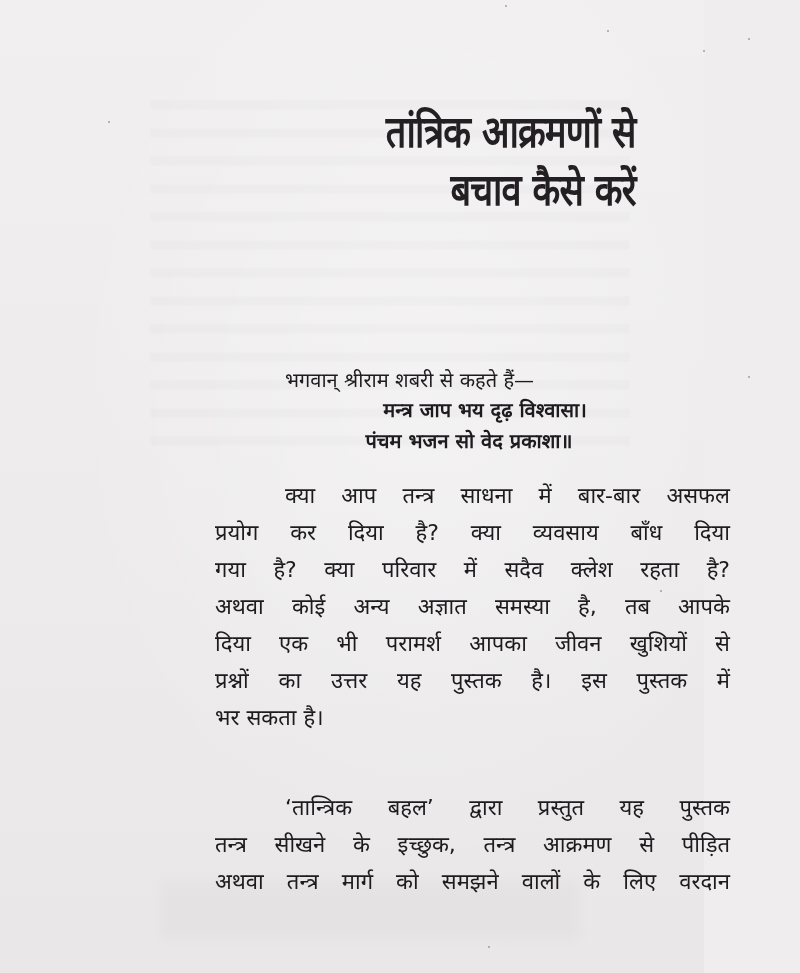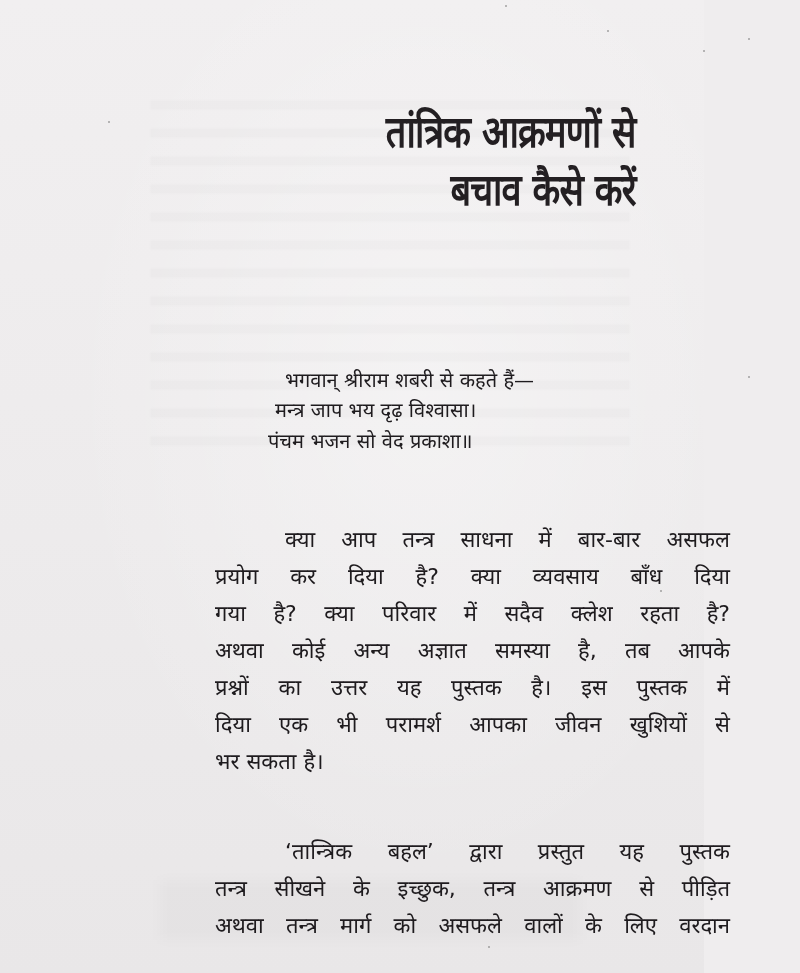--- a/index.html
+++ b/index.html
@@ -60,37 +60,36 @@
       left: 285px;
       top: 367px;
       font-size: 20px;
       line-height: 27px;
       color: #1e1b1e;
     }
     .verse {
       position: absolute;
       left: 270px;
       width: 420px;
-      text-align: left;
+      text-align: center;
       font-size: 20px;
-      font-weight: normal;
+      font-weight: bold;
       line-height: 27px;
       color: #1e1b1e;
     }
     .verse.v1 { top: 397px; left: 275px; }
-    .verse.v2 { top: 428px; left: 268px; }
+    .verse.v2 { top: 428px; left: 259px; }
     .body-para {
       position: absolute;
       left: 215px;
       width: 515px;
       font-size: 22px;
       line-height: 37px;
       text-align: justify;
       color: #1e1b1e;
-      margin-top: 44px;
     }
     .body-para .ln {
       display: block;
       white-space: nowrap;
       text-align-last: justify;
     }
     .body-para .ln.last { text-align-last: left; }
     .body-para .ln.indent { padding-left: 70px; }
     .p1 { top: 477px; }
     .p2 { top: 789px; }
@@ -127,23 +126,23 @@
 
   <div class="intro">भगवान् श्रीराम शबरी से कहते हैं—</div>
   <div class="verse v1">मन्त्र जाप भय दृढ़ विश्वासा।</div>
   <div class="verse v2">पंचम भजन सो वेद प्रकाशा॥</div>
 
   <div class="body-para p1">
     <span class="ln indent">क्या आप तन्त्र साधना में बार-बार असफल</span>
     <span class="ln">प्रयोग कर दिया है? क्या व्यवसाय बाँध दिया</span>
     <span class="ln">गया है? क्या परिवार में सदैव क्लेश रहता है?</span>
     <span class="ln">अथवा कोई अन्य अज्ञात समस्या है, तब आपके</span>
+    <span class="ln">दिया एक भी परामर्श आपका जीवन खुशियों से</span>
     <span class="ln">प्रश्नों का  उत्तर यह पुस्तक है। इस पुस्तक में</span>
-    <span class="ln">दिया एक भी परामर्श आपका जीवन खुशियों से</span>
     <span class="ln last">भर सकता है।</span>
   </div>
 
   <div class="body-para p2">
     <span class="ln indent">‘तान्त्रिक बहल’ द्वारा प्रस्तुत यह पुस्तक</span>
     <span class="ln">तन्त्र सीखने के इच्छुक, तन्त्र आक्रमण से पीड़ित</span>
-    <span class="ln">अथवा तन्त्र मार्ग को असफले वालों के लिए वरदान</span>
+    <span class="ln">अथवा तन्त्र मार्ग को समझने वालों के लिए वरदान</span>
   </div>
 </div>
 
 </body></html>

